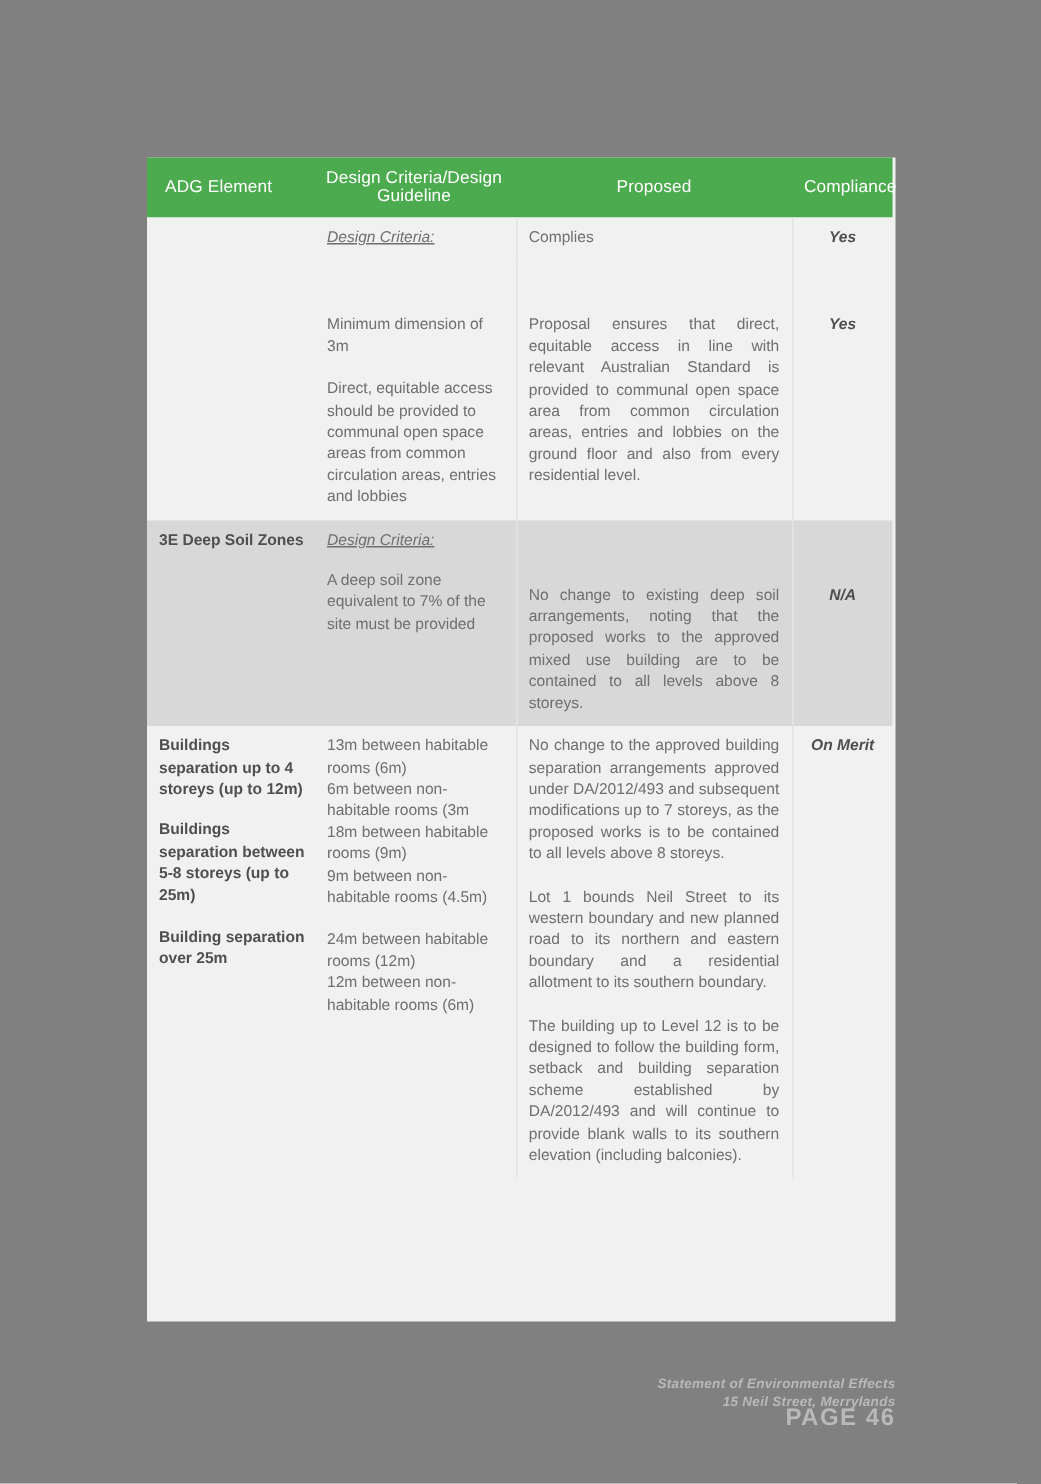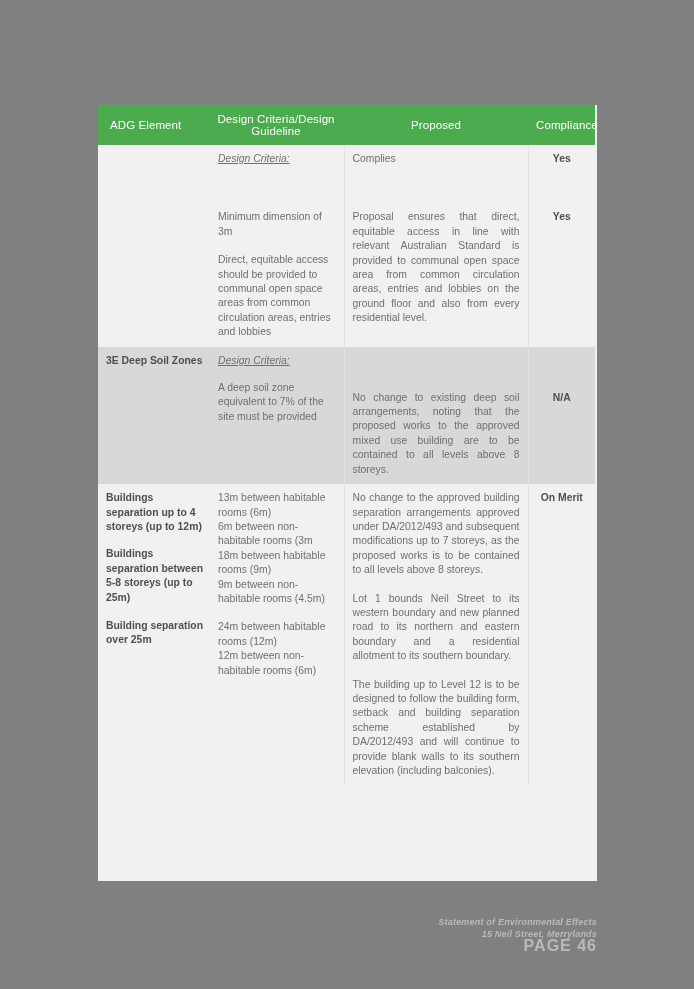--- a/index.html
+++ b/index.html
@@ -84,20 +84,21 @@
     padding-left: 8px;
     padding-right: 8px;
   }
   td.cell-comp {
     text-align: center;
     font-weight: bold;
     color: #4f4f4f;
     font-size: 10.4px;
     padding-left: 4px;
     padding-right: 4px;
+    font-style: italic;
   }
 
   .ital-ul {
     font-style: italic;
     text-decoration: underline;
     color: #6f6f6f;
   }
 
   .para { margin: 0 0 14px 0; }
   .para:last-child { margin-bottom: 0; }

